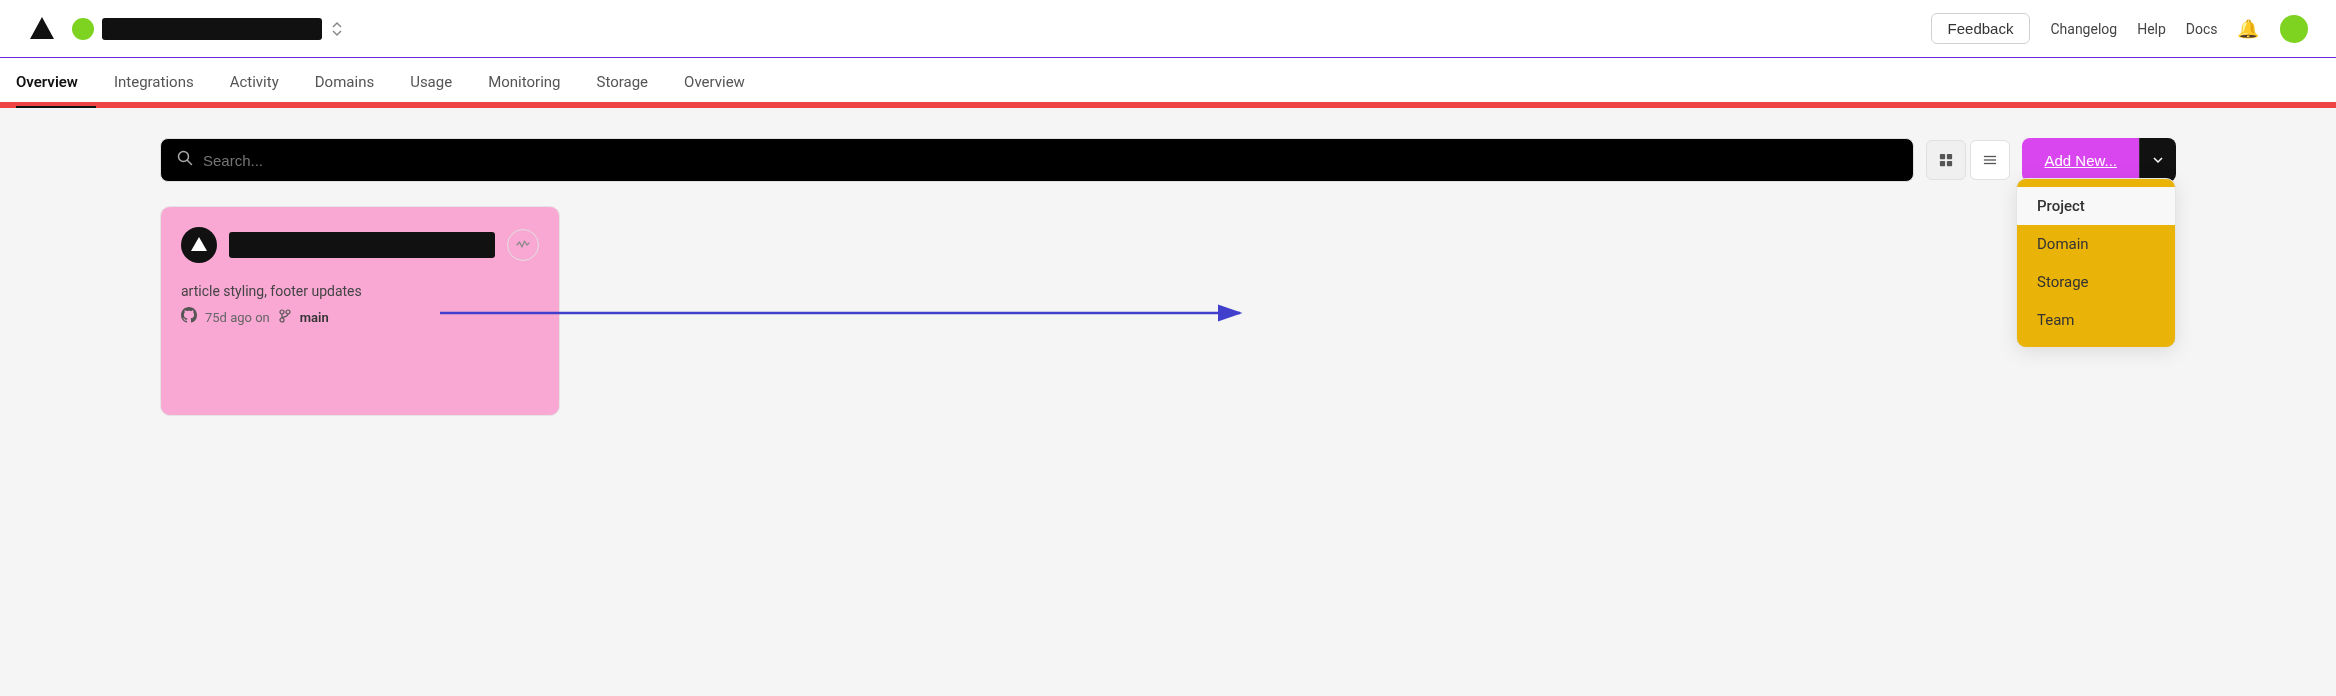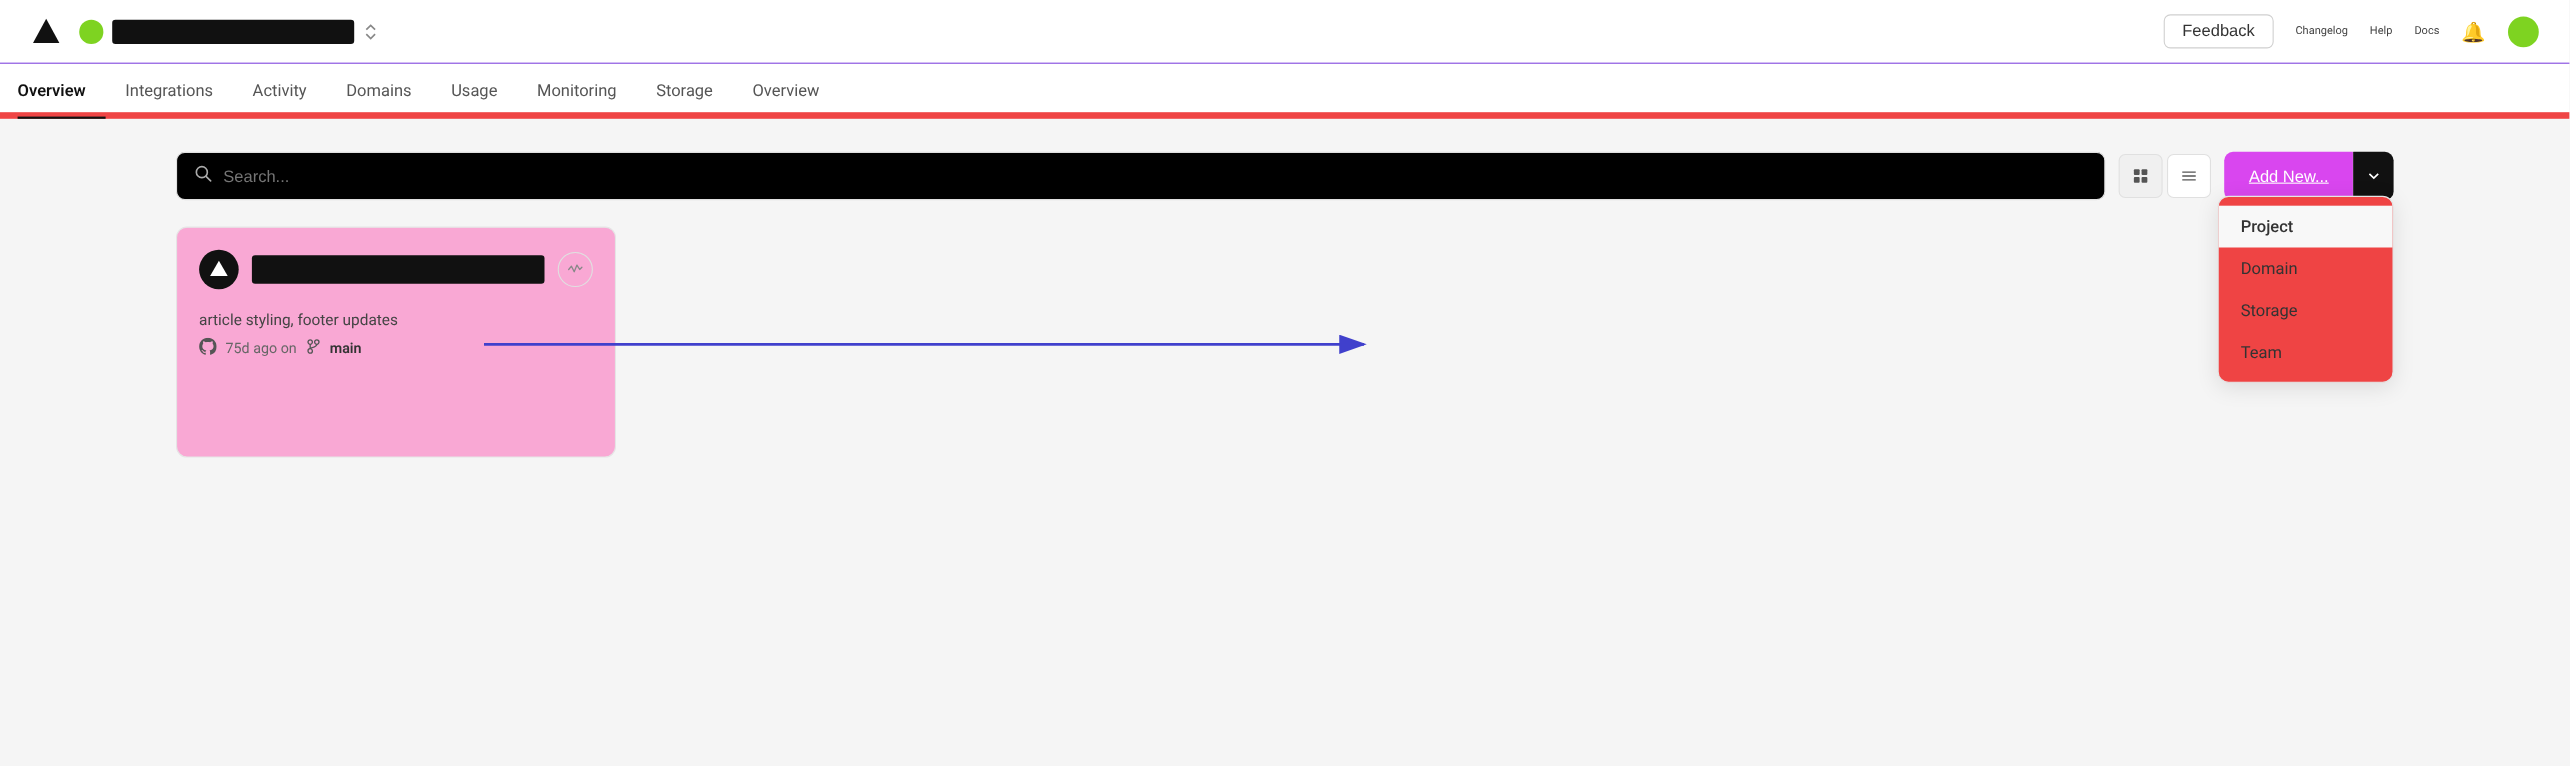--- a/index.html
+++ b/index.html
@@ -72,21 +72,21 @@
     .feedback-btn {
       border: 1px solid #d0d0d0;
       background: #fff;
       border-radius: 6px;
       padding: 6px 16px;
       font-size: 15px;
       color: #333;
       cursor: pointer;
     }
     .nav-link {
-      font-size: 10px;
+      font-size: 14px;
       color: #444;
       cursor: pointer;
       background: none;
       border: none;
       text-decoration: none;
     }
     .bell-icon {
       font-size: 18px;
       color: #666;
       cursor: pointer;
@@ -305,21 +305,21 @@
       width: 900px;
       height: 60px;
       pointer-events: none;
     }
 
     
     .dropdown-menu {
       position: absolute;
       top: 70px;
       right: 160px;
-      background: #ef4444;
+      background: #eab308;
       border: 1px solid #e5e5e5;
       border-radius: 10px;
       box-shadow: 0 4px 20px rgba(0,0,0,0.1);
       width: 160px;
       padding: 8px 0;
       z-index: 100;
     }
     .dropdown-item {
       padding: 10px 20px;
       font-size: 15px;

